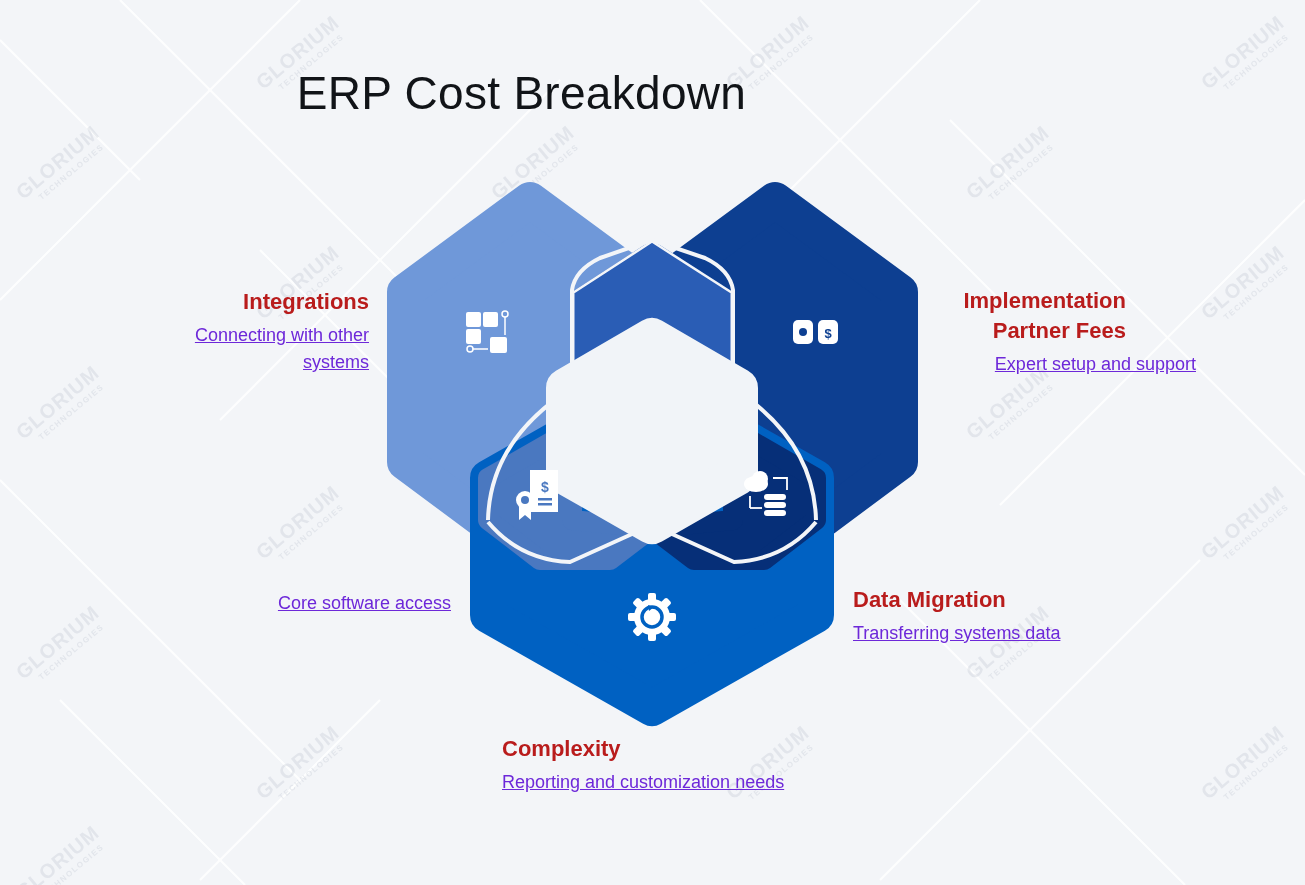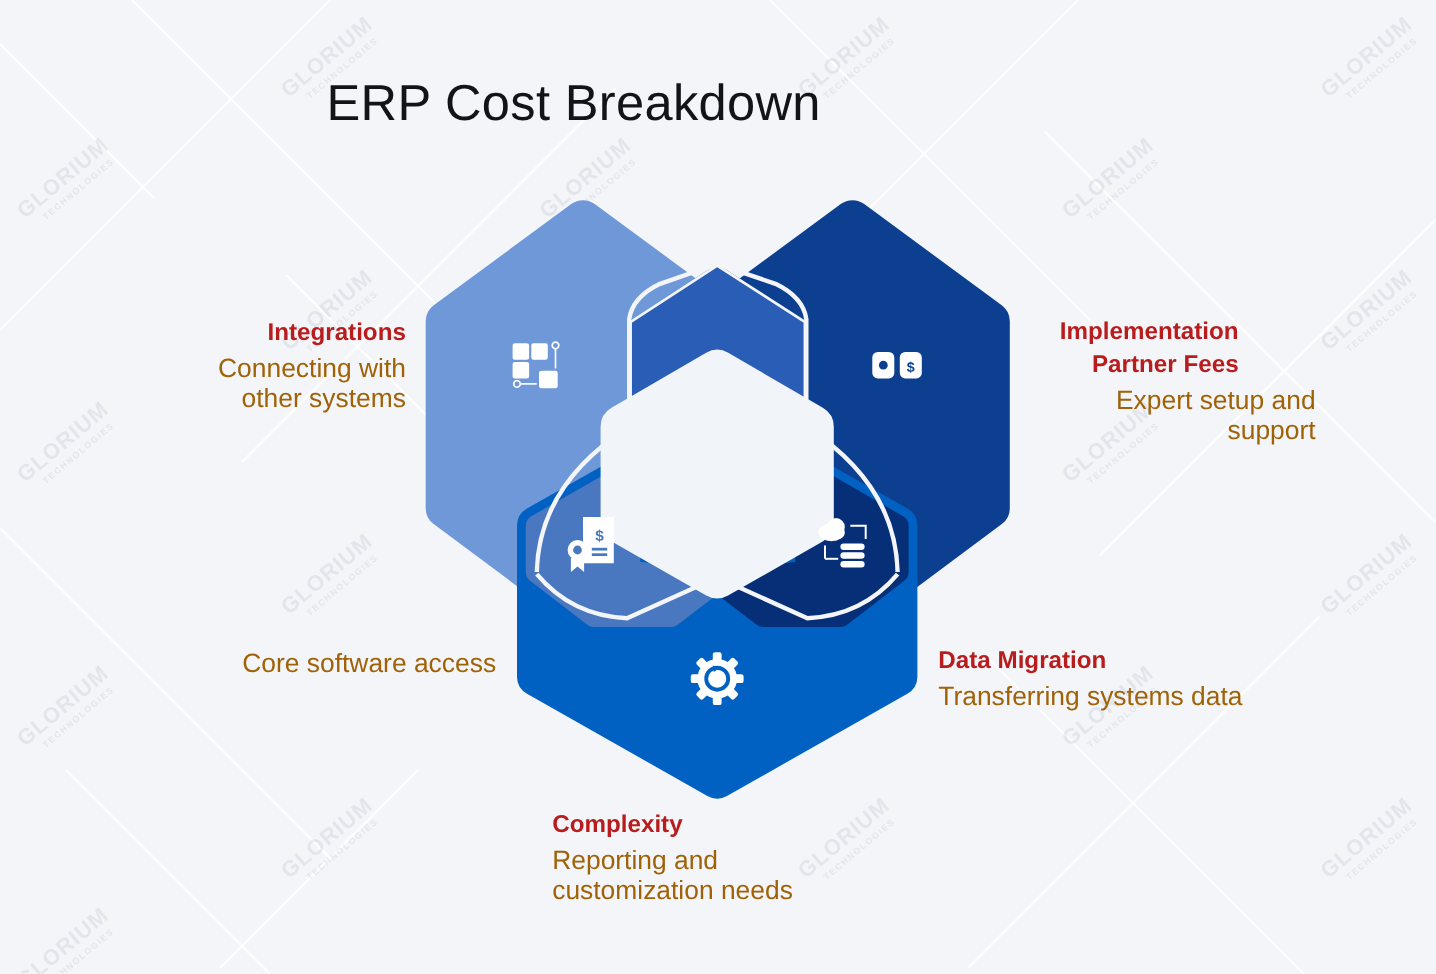--- a/index.html
+++ b/index.html
@@ -3,21 +3,21 @@
 <meta charset="utf-8">
 <style>
   html,body{margin:0;padding:0;}
   body{width:1305px;height:885px;position:relative;overflow:hidden;
     background:#f3f5f8;font-family:"Liberation Sans","DejaVu Sans",sans-serif;}
   .bg{position:absolute;inset:0;}
   .title{position:absolute;top:66px;left:0;width:1043px;text-align:center;
     font-size:46px;font-weight:400;color:#111418;letter-spacing:0.3px;}
   .label{position:absolute;}
   .label .h{font-size:22px;font-weight:700;color:#b91c1c;line-height:30px;}
-  .label .d{font-size:24px;color:#a16207;line-height:27px;margin-top:5px;}
+  .label .d{font-size:18px;color:#6d28d9;line-height:27px;margin-top:5px;text-decoration:underline;}
   .right{text-align:right;}
   .center{}
   svg.dia{position:absolute;left:0;top:0;}
   .wm{position:absolute;font-size:20px;font-weight:700;color:rgba(150,160,175,0.18);
     transform:rotate(-40deg);letter-spacing:1px;}
   .wm small{display:block;font-size:8px;letter-spacing:1.5px;margin-left:14px;}
 </style>
 </head>
 <body>
 

